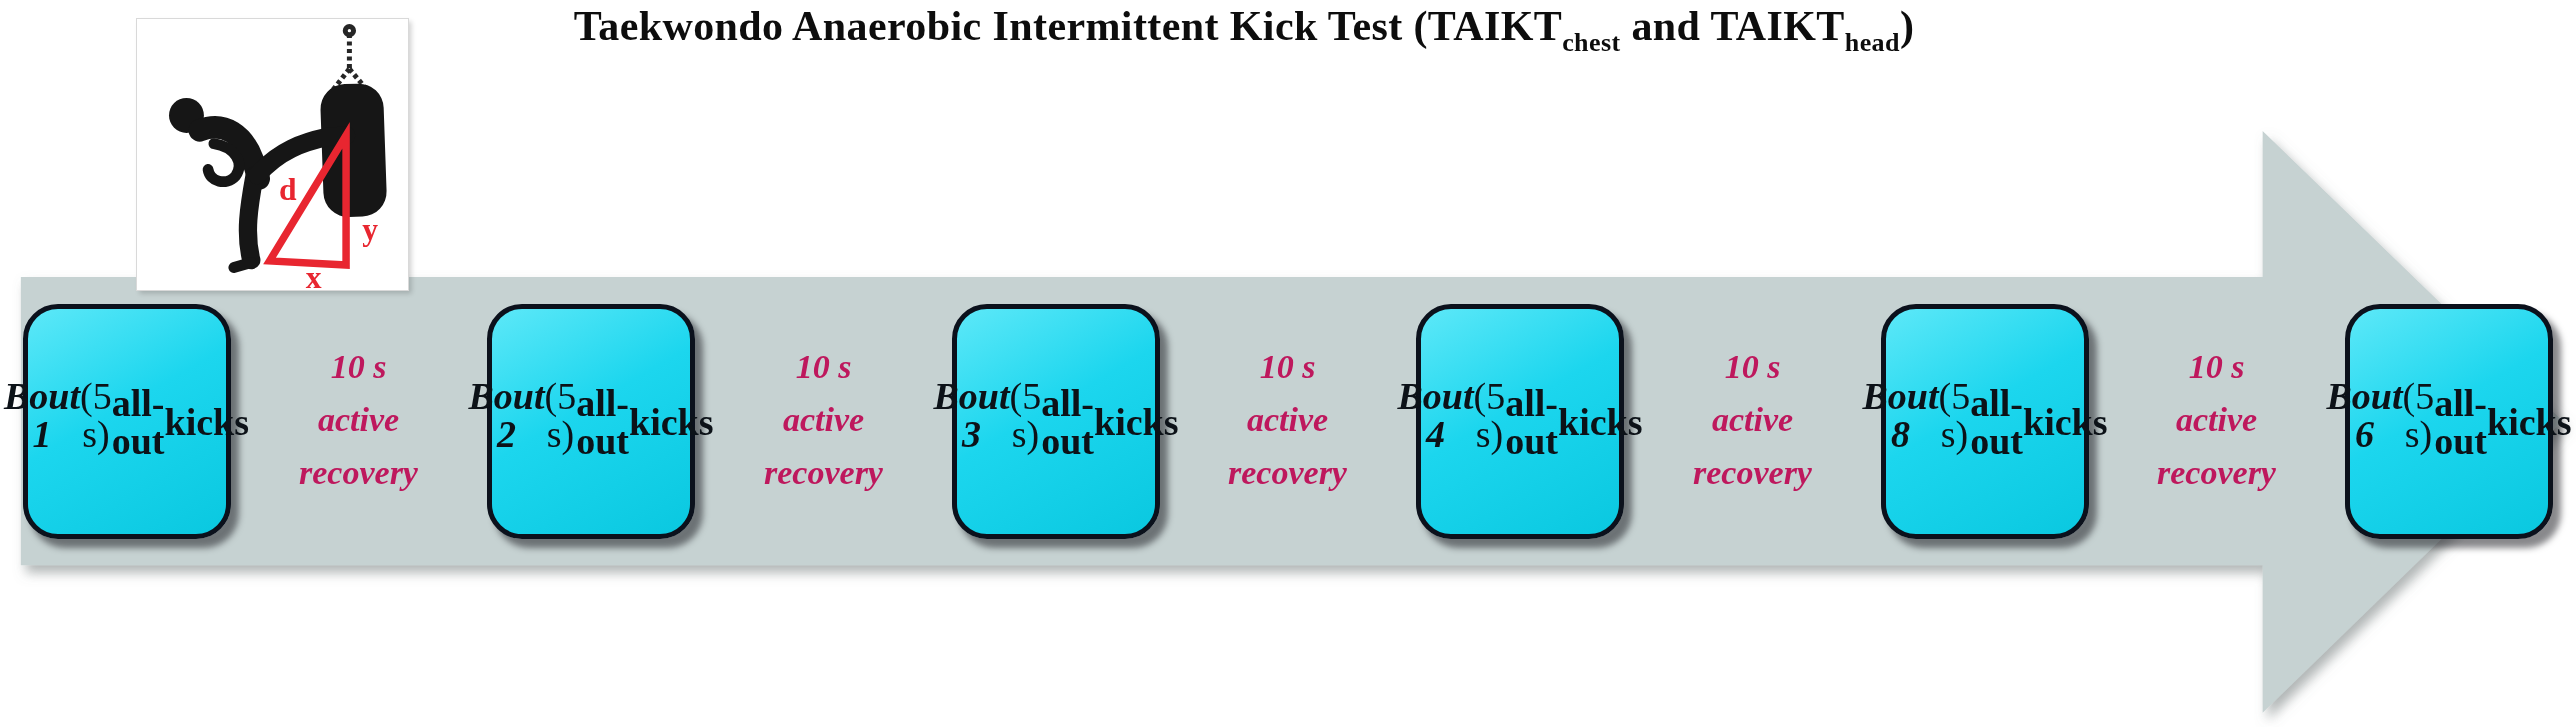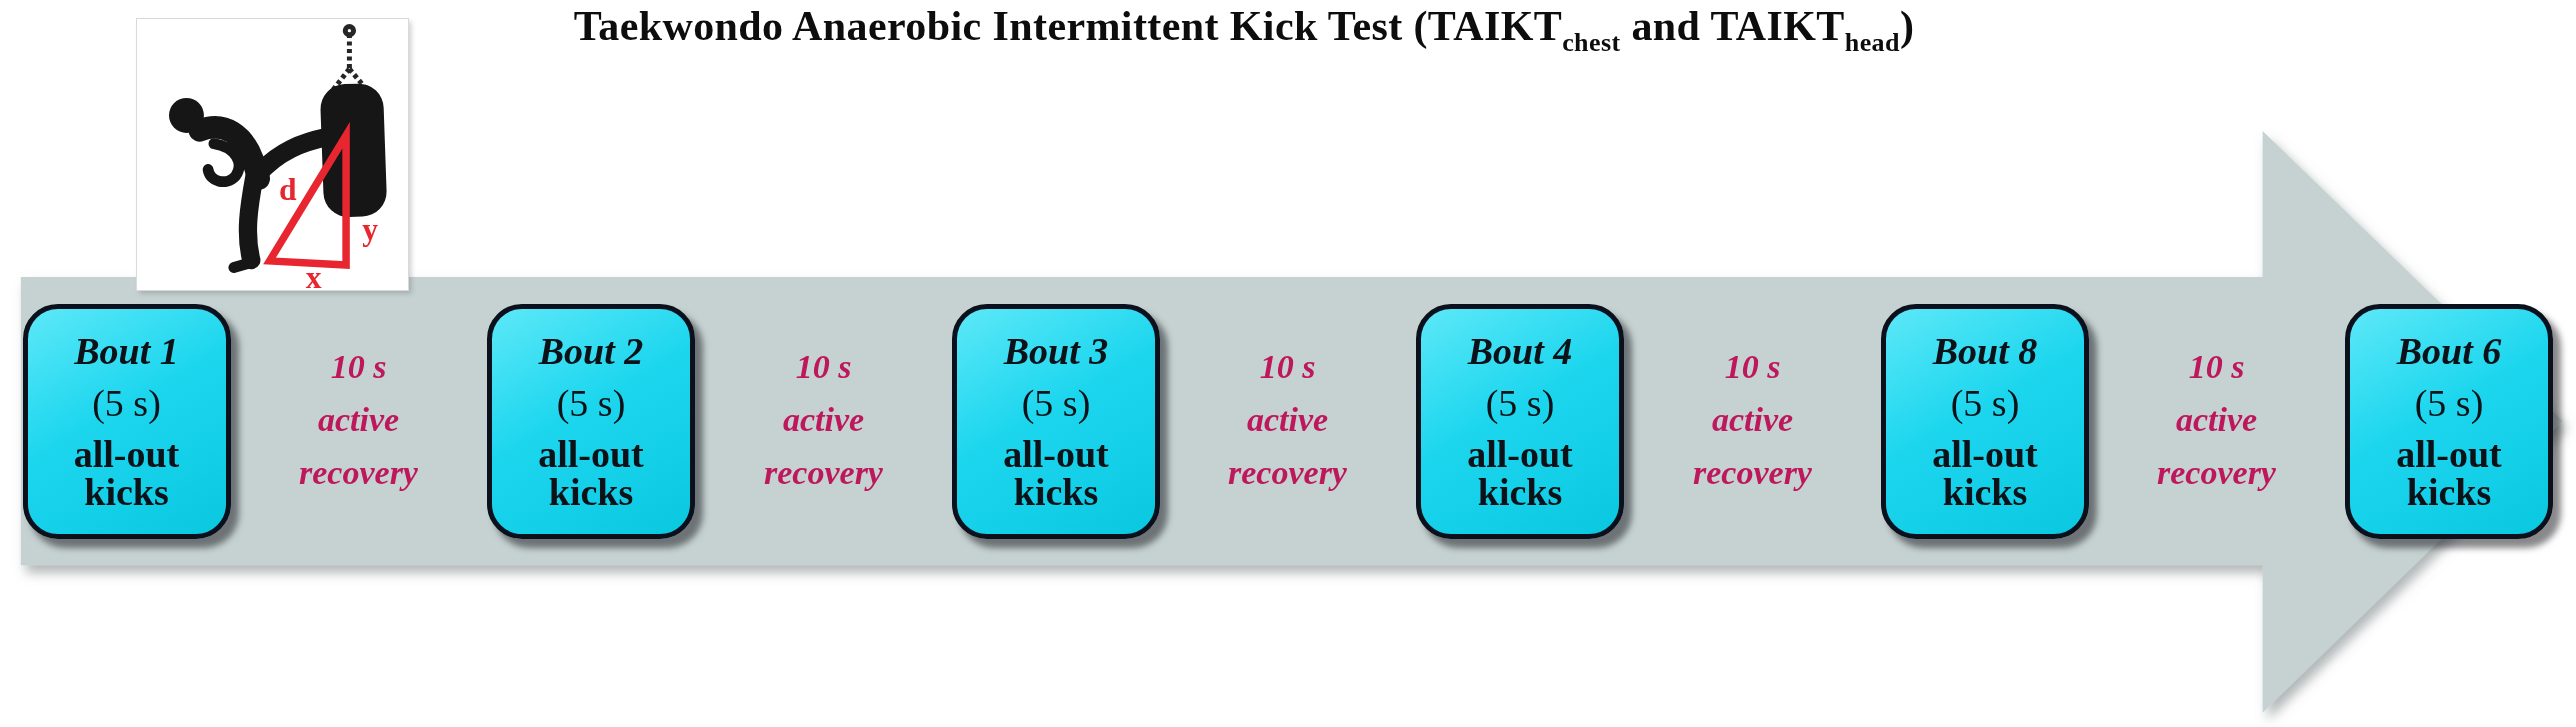--- a/index.html
+++ b/index.html
@@ -32,21 +32,21 @@
   }
   .kick-icon svg { width:100%; height:100%; display:block; }
   
   .bout-box {
     position:absolute; top:304px;
     width:208px; height:235px;
     border:5.8px solid #0b111c;
     border-radius:35px;
     background:linear-gradient(150deg,#5de8f8 0%,#1cd6ee 45%,#0ac8e0 100%);
     box-shadow:7.5px 8.3px 6.7px rgba(20,20,25,0.5);
-    display:flex; flex-direction:column;
+    display:flex; flex-direction:row;
     align-items:center; justify-content:center;
     text-align:center;
   }
   .bout-name {
     font-size:38px; font-weight:bold; font-style:italic;
     line-height:38px; margin-bottom:14px; color:#0c1218;
   }
   .bout-duration {
     font-size:38px; font-weight:normal;
     line-height:38px; margin-bottom:12.5px; color:#0c1218;

